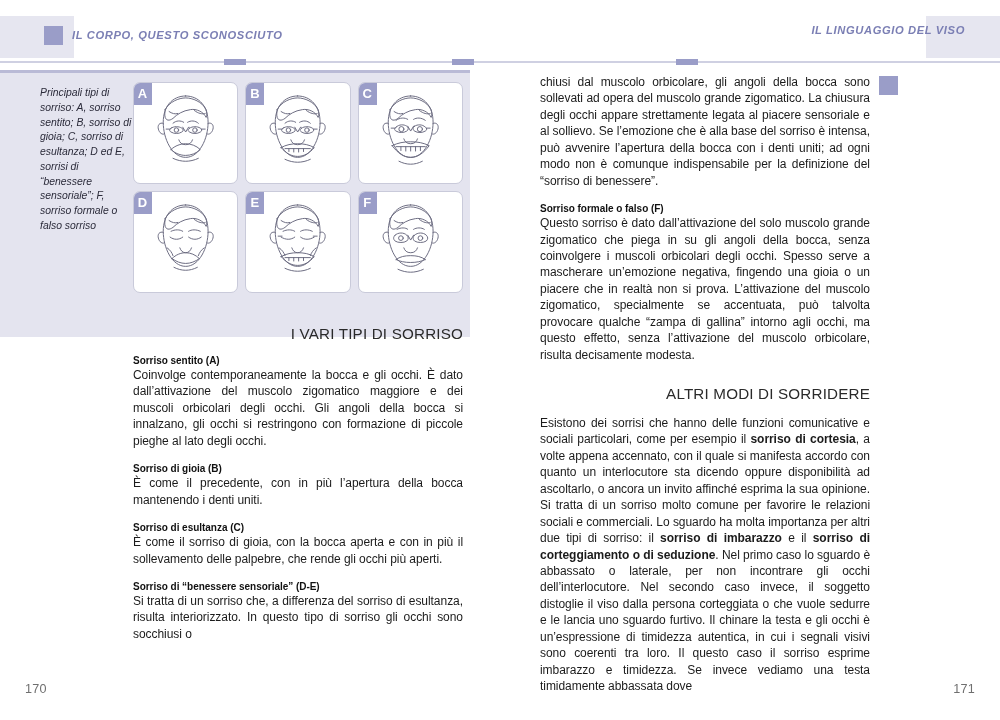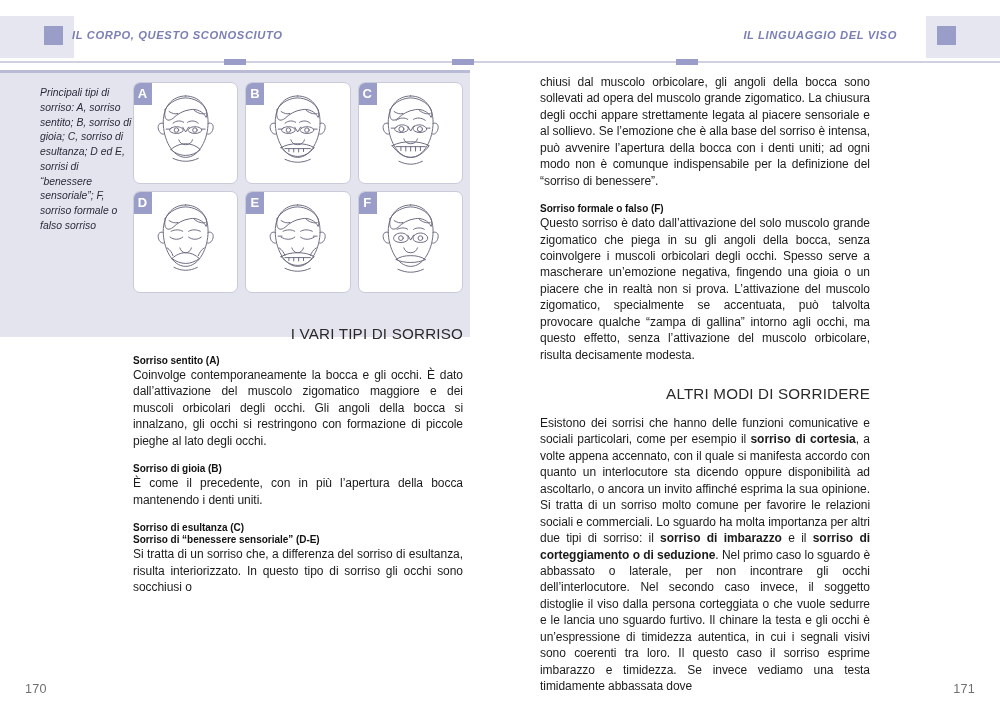--- a/index.html
+++ b/index.html
@@ -6,21 +6,21 @@
   body{
     width:1000px;height:720px;background:#ffffff;
     font-family:"Liberation Sans", sans-serif;
     color:#1a1a1a;overflow:hidden;position:relative;
   }
   .page{position:absolute;inset:0;}
 
   
   .runhead{position:absolute;top:24px;height:22px;display:flex;align-items:center;gap:9px;}
   .runhead.left{left:44px;}
-  .runhead.right{right:44px;gap:40px;}
+  .runhead.right{right:35px;flex-direction:column;gap:40px;}
   .runhead .txt{
     font-size:11.2px;font-weight:700;letter-spacing:.055em;
     color:#7b7fb4;text-transform:uppercase;white-space:nowrap;font-style:italic;
   }
   .runhead .mark{width:19px;height:19px;background:#9a9dc8;flex:none;}
   .headwash{position:absolute;top:16px;height:42px;width:74px;background:#e6e6f0;}
   .headwash.l{left:0;}
   .headwash.r{right:0;}
 
   .headrule{position:absolute;left:0;right:0;top:61px;height:2px;background:#cfd0e2;}
@@ -215,20 +215,21 @@
   <div class="col left">
     <h2 class="sec">I VARI TIPI DI SORRISO</h2>
 
     <h3 class="sub">Sorriso sentito (A)</h3>
     <p class="body">Coinvolge contemporaneamente la bocca e gli occhi. È dato dall’attivazione del muscolo zigomatico maggiore e dei muscoli orbicolari degli occhi. Gli angoli della bocca si innalzano, gli occhi si restringono con formazione di piccole pieghe al lato degli occhi.</p>
 
     <h3 class="sub">Sorriso di gioia (B)</h3>
     <p class="body">È come il precedente, con in più l’apertura della bocca mantenendo i denti uniti.</p>
 
     <h3 class="sub">Sorriso di esultanza (C)</h3>
+    <p class="body">È come il sorriso di gioia, con la bocca aperta e con in più il sollevamento delle palpebre, che rende gli occhi più aperti.</p>
 
     <h3 class="sub">Sorriso di “benessere sensoriale” (D-E)</h3>
     <p class="body">Si tratta di un sorriso che, a differenza del sorriso di esultanza, risulta interiorizzato. In questo tipo di sorriso gli occhi sono socchiusi o</p>
   </div>
 
   <div class="col right">
     <p class="body">chiusi dal muscolo orbicolare, gli angoli della bocca sono sollevati ad opera del muscolo grande zigomatico. La chiusura degli occhi appare strettamente legata al piacere sensoriale e al sollievo. Se l’emozione che è alla base del sorriso è intensa, può avvenire l’apertura della bocca con i denti uniti; ad ogni modo non è comunque indispensabile per la definizione del “sorriso di benessere”.</p>
 
     <h3 class="sub">Sorriso formale o falso (F)</h3>
     <p class="body">Questo sorriso è dato dall’attivazione del solo muscolo grande zigomatico che piega in su gli angoli della bocca, senza coinvolgere i muscoli orbicolari degli occhi. Spesso serve a mascherare un’emozione negativa, fingendo una gioia o un piacere che in realtà non si prova. L’attivazione del muscolo zigomatico, specialmente se accentuata, può talvolta provocare qualche “zampa di gallina” intorno agli occhi, ma questo effetto, senza l’attivazione del muscolo orbicolare, risulta decisamente modesta.</p>

